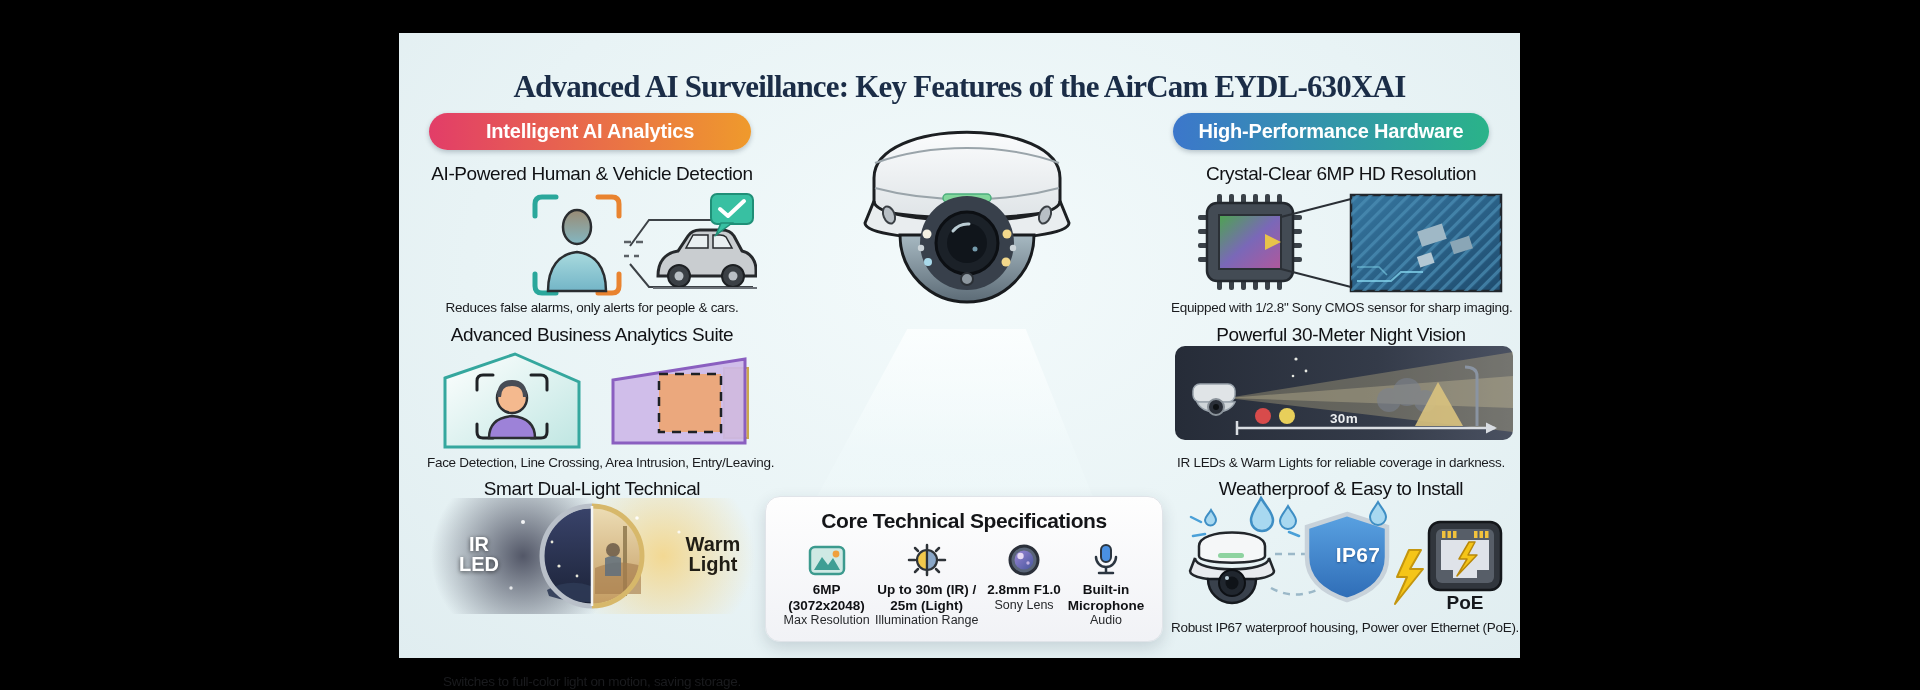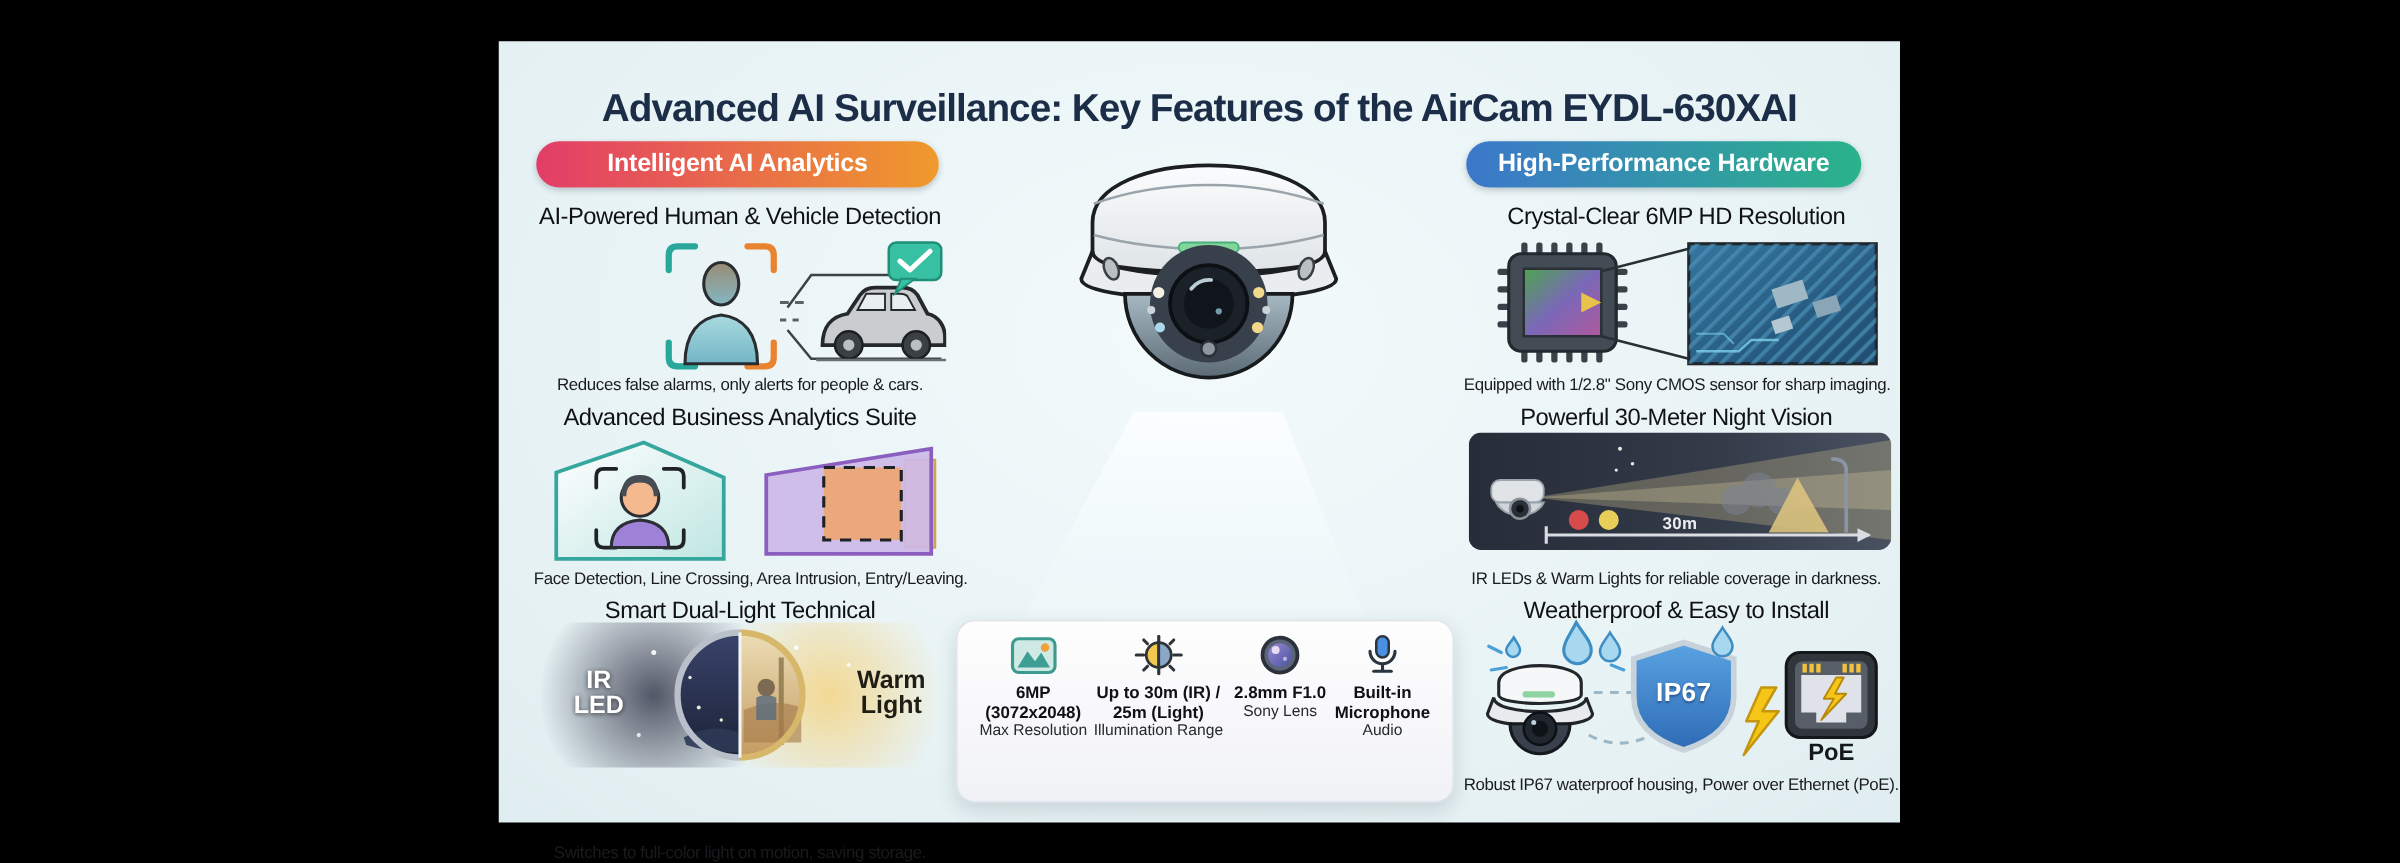--- a/index.html
+++ b/index.html
@@ -1,21 +1,21 @@
 <!DOCTYPE html>
 <html><head>
 <meta charset="utf-8">
 <style>
   html,body{margin:0;padding:0;background:#000;width:1920px;height:690px;overflow:hidden;
     font-family:"Liberation Sans","DejaVu Sans",sans-serif;}
   .stage{position:relative;width:1920px;height:690px;background:#000;}
   .panel{position:absolute;left:399px;top:33px;width:1121px;height:625px;
     background:radial-gradient(ellipse at 50% 38%, #f3fafb 0%, #e8f3f5 62%, #e0edf0 100%);}
   .title{position:absolute;left:0;top:36px;width:100%;margin:0;text-align:center;
-    font-size:31px;font-weight:700;letter-spacing:-0.8px;color:#1b2d47;white-space:nowrap;}
+    font-size:31px;font-weight:700;letter-spacing:-0.8px;color:#1b2d47;white-space:nowrap;font-family:Liberation Serif, serif;}
   .badge{position:absolute;height:37px;border-radius:19px;display:flex;align-items:center;justify-content:center;
     color:#fff;font-size:20px;font-weight:700;letter-spacing:-0.2px;box-shadow:0 2px 5px rgba(20,40,60,.25);}
   .badge-left{left:30px;top:80px;width:322px;background:linear-gradient(90deg,#e23d68,#ef9a2c);}
   .badge-right{left:774px;top:80px;width:316px;background:linear-gradient(90deg,#3c77cb,#2ab389);}
   .heading{position:absolute;text-align:center;font-size:19px;font-weight:400;letter-spacing:-0.4px;
     color:#101114;white-space:nowrap;}
   .caption{position:absolute;text-align:center;font-size:13.5px;letter-spacing:-0.3px;color:#1a1b1e;white-space:nowrap;}
   .illus{position:absolute;}
   .hL1{left:28px;top:130px;width:330px;} .ilL1{left:28px;top:157px;width:330px;height:106px;}
   .cL1{left:28px;top:267px;width:330px;} .hL2{left:28px;top:291px;width:330px;}
@@ -38,21 +38,21 @@
   .spec-row{display:flex;align-items:flex-start;justify-content:space-between;padding:10px 16px 0 16px;}
   .spec-item{display:flex;flex-direction:column;align-items:center;text-align:center;}
   .si1{width:98px;} .si2{width:122px;} .si3{width:92px;} .si4{width:88px;}
   .spec-icon{height:34px;display:flex;align-items:center;justify-content:center;}
   .spec-value{margin-top:5px;font-size:13.5px;font-weight:700;line-height:1.15;color:#101114;}
   .spec-label{margin-top:1px;font-size:12.5px;color:#26282b;line-height:1.1;}
   .overlay-label{position:absolute;font-weight:700;text-align:center;line-height:1.0;}
   .ir-label{left:22px;top:36px;width:60px;font-size:20px;color:#fff;text-shadow:0 1px 4px rgba(0,0,0,.65);}
   .warm-label{left:244px;top:36px;width:84px;font-size:20px;color:#201d15;}
   .nv-distance{left:0;top:66px;width:100%;font-size:13.5px;color:#eceef0;letter-spacing:.3px;}
-  .ip67-label{left:138px;top:50px;width:76px;font-size:21px;color:#fff;letter-spacing:.3px;text-shadow:0 1px 2px rgba(10,40,80,.5);}
+  .ip67-label{left:138px;top:50px;width:76px;font-size:21px;color:#fff;letter-spacing:.3px;text-shadow:0 1px 2px rgba(10,40,80,.5);padding-left:11px;}
   .poe-label{left:258px;top:99px;width:72px;font-size:19px;color:#15181c;}
 </style>
 </head>
 <body>
 
 <div class="stage">
  <div class="panel">
 
   <h1 class="title">Advanced AI Surveillance: Key Features of the AirCam EYDL-630XAI</h1>
 
@@ -338,20 +338,21 @@
             <rect x="314" y="37" width="3.5" height="7"></rect>
     </g>
     <path d="M298,48 L288,65 H296 L286,82 L306,61 H297 L304,48 Z" fill="#f5c518" stroke="#b8880a" stroke-width="1.5" stroke-linejoin="round"></path>
    </svg>
    <span class="overlay-label ip67-label">IP67</span>
    <span class="overlay-label poe-label">PoE</span>
   </div>
   <div class="caption cR3">Robust IP67 waterproof housing, Power over Ethernet (PoE).</div>
 
   <div class="specbox">
+    <div class="spec-title">Core Technical Specifications</div>
     <div class="spec-row">
       <div class="spec-item si1">
         <span class="spec-icon">
           <svg width="38" height="31" viewBox="0 0 38 31">
             <rect x="2" y="2" width="34" height="27" rx="5" fill="#cfe9e4" stroke="#3c9a8e" stroke-width="2.5"></rect>
             <path d="M6,25 L14,12 L20,20 L25,13 L32,25 Z" fill="#3f9e94"></path>
             <circle cx="28" cy="9" r="3.4" fill="#f0a03c"></circle>
           </svg>
         </span>
         <div class="spec-value">6MP (3072x2048)</div>

